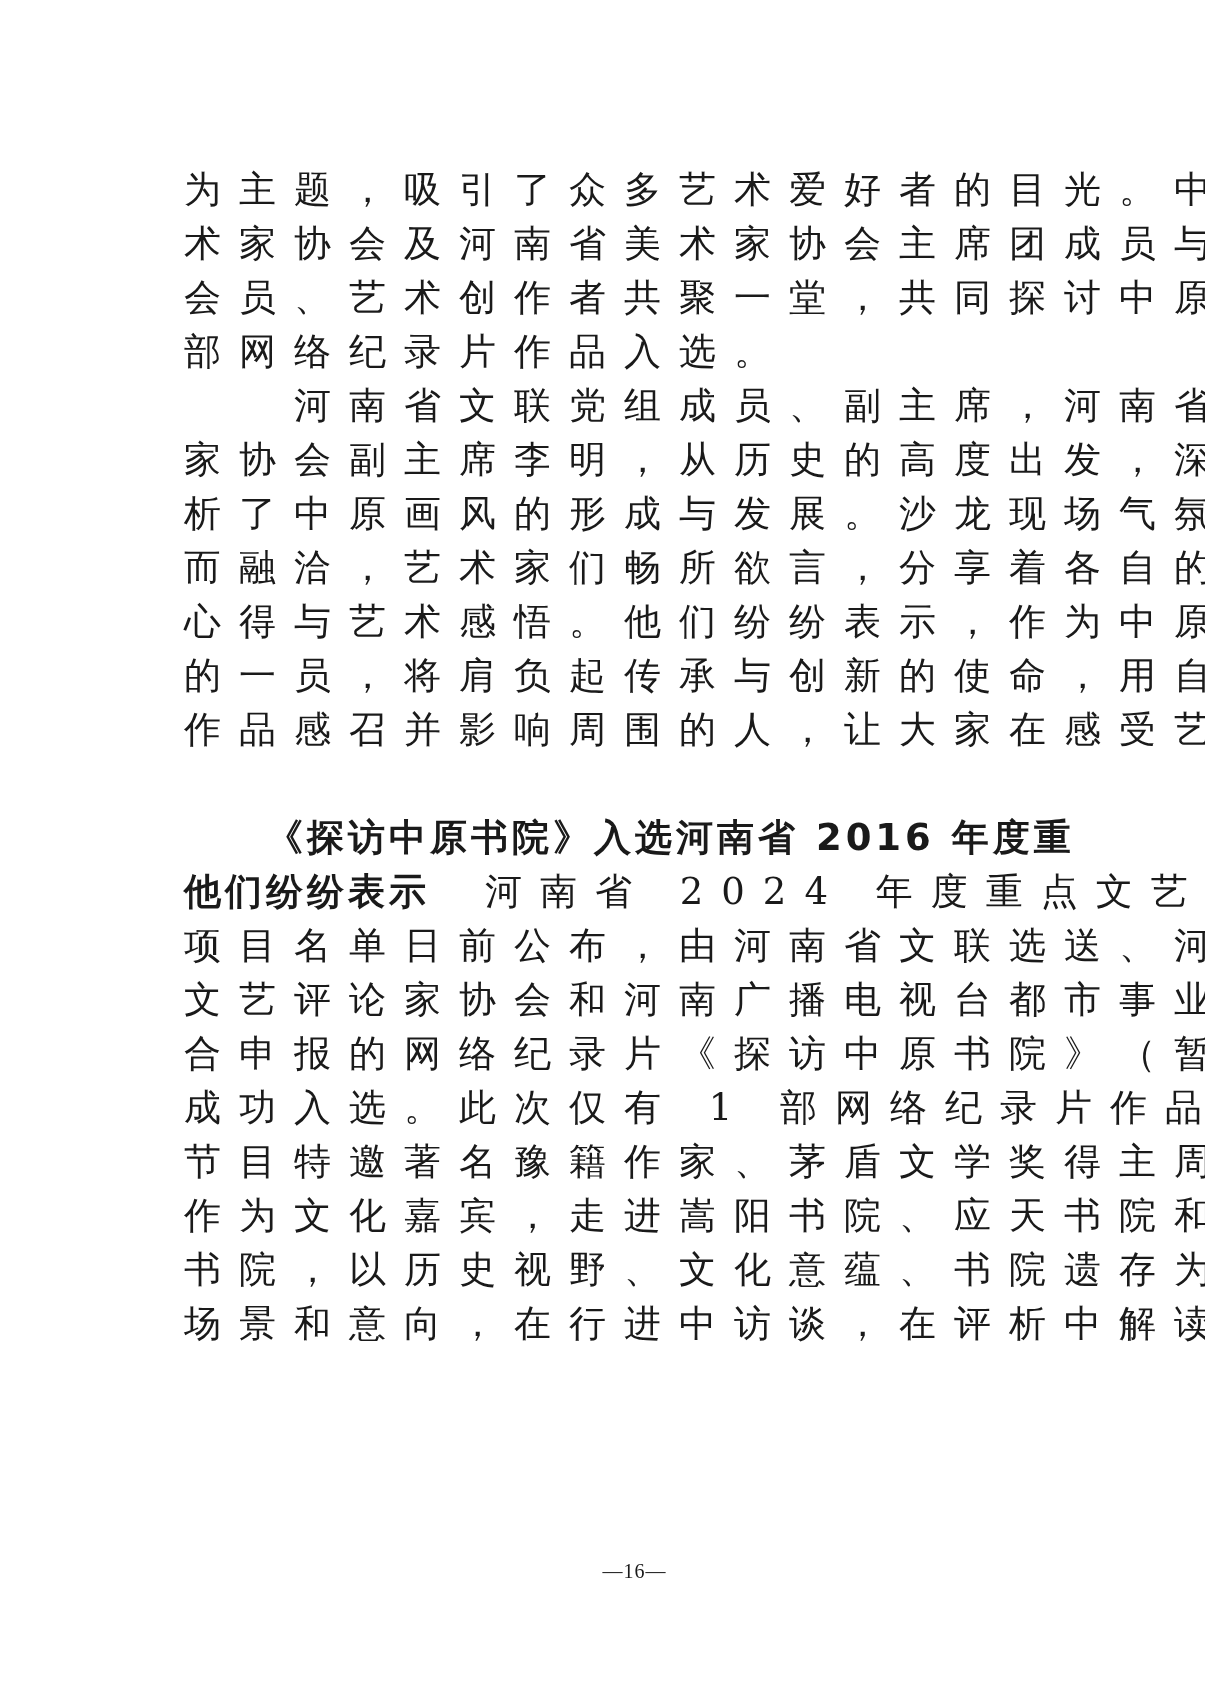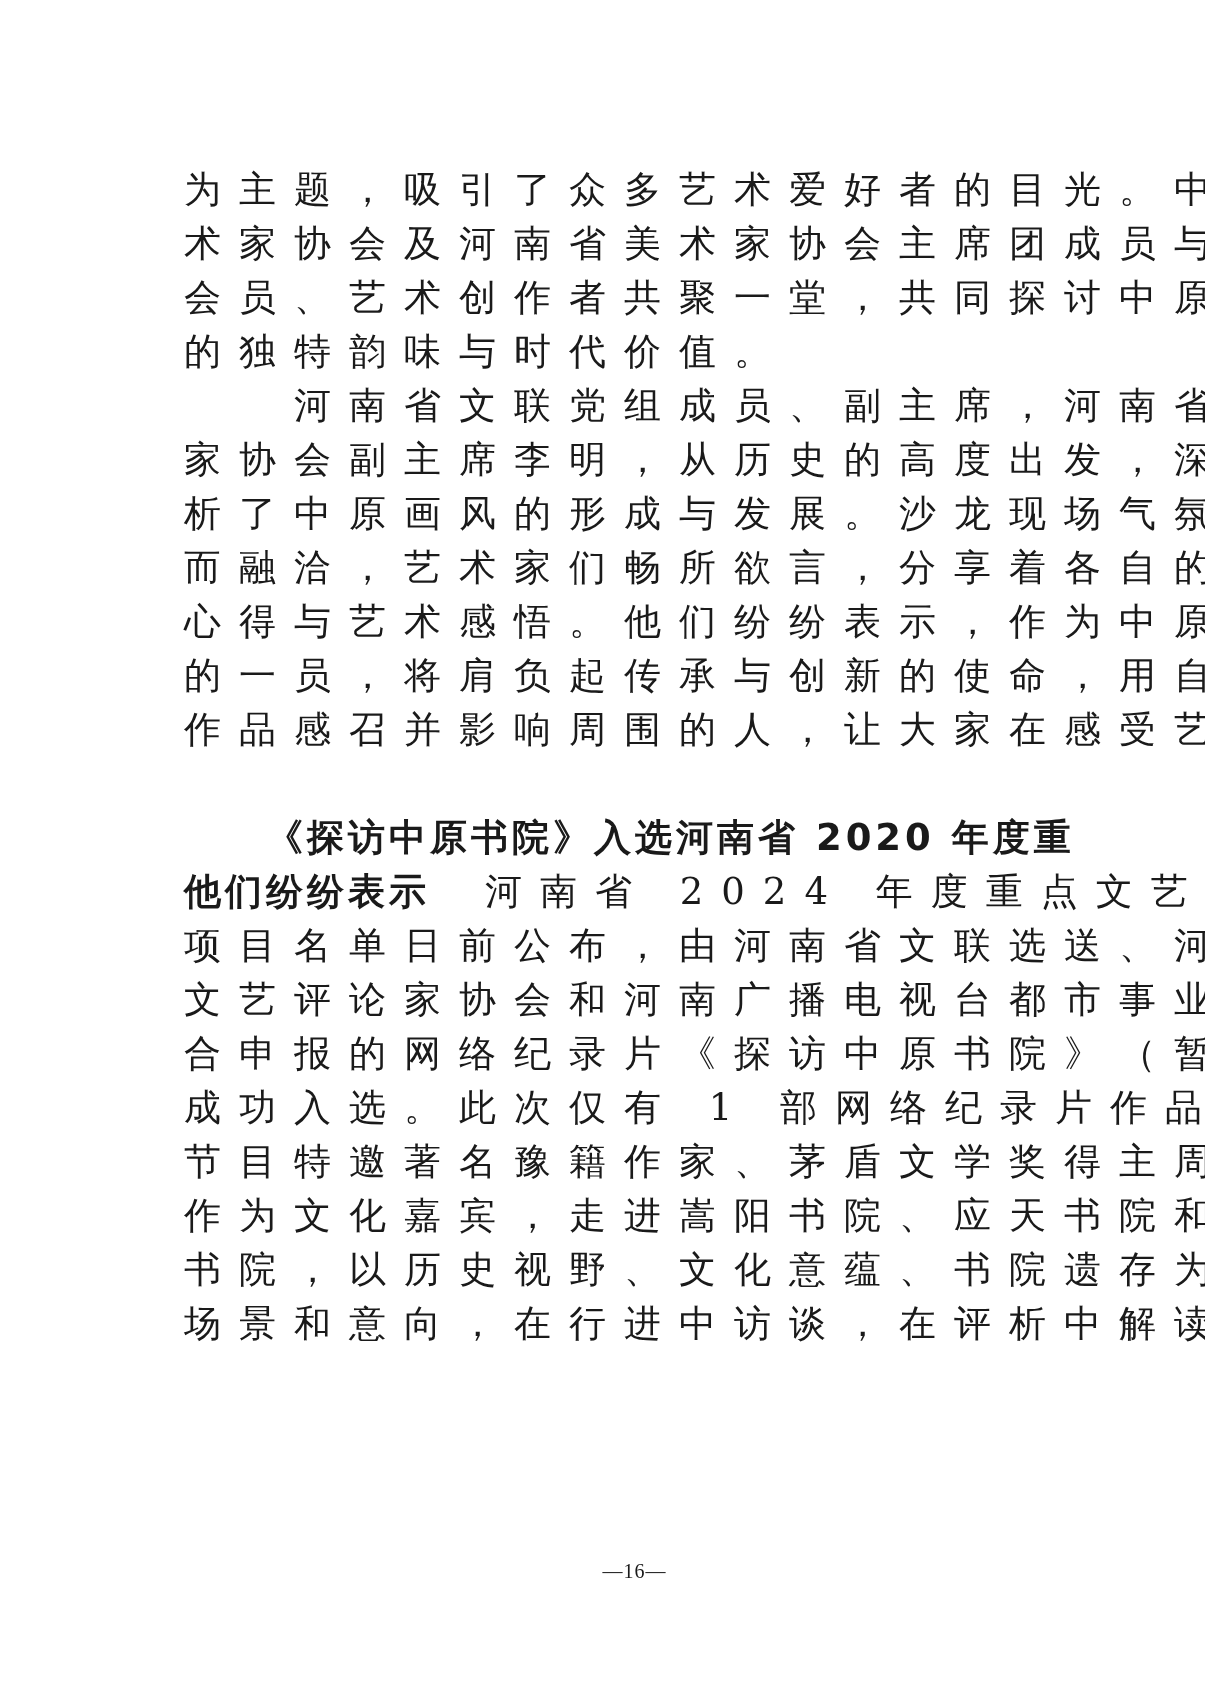--- a/index.html
+++ b/index.html
@@ -57,37 +57,37 @@
   </style>
 </head>
 <body>
 
 <div class="page">
 
   <div>
     <div class="line">为主题，吸引了众多艺术爱好者的目光。中国美</div>
     <div class="line">术家协会及河南省美术家协会主席团成员与评协</div>
     <div class="line">会员、艺术创作者共聚一堂，共同探讨中原画风</div>
-    <div class="line">的独特韵味与时代价值。</div>
+    <div class="line">部网络纪录片作品入选。</div>
   </div>
 
   <div>
     <div class="line">　　河南省文联党组成员、副主席，河南省美术</div>
     <div class="line">家协会副主席李明，从历史的高度出发，深入剖</div>
     <div class="line">析了中原画风的形成与发展。沙龙现场气氛热烈</div>
     <div class="line">而融洽，艺术家们畅所欲言，分享着各自的创作</div>
     <div class="line">心得与艺术感悟。他们纷纷表示，作为中原画风</div>
     <div class="line">的一员，将肩负起传承与创新的使命，用自己的</div>
     <div class="line">作品感召并影响周围的人，让大家在感受艺术之</div>
   </div>
 
   <div class="blank"></div>
 
   <div>
-    <div class="line heading">　　《探访中原书院》入选河南省 2020 年度重</div>
+    <div class="line heading">　　《探访中原书院》入选河南省 2016 年度重</div>
     <div class="line">
       <span class="heading-inline">他们纷纷表示</span><span>　河南省 2024 年度重点文艺创作</span>
     </div>
     <div class="line">项目名单日前公布，由河南省文联选送、河南省</div>
     <div class="line">文艺评论家协会和河南广播电视台都市事业部联</div>
     <div class="line">合申报的网络纪录片《探访中原书院》（暂定名）</div>
     <div class="line">成功入选。此次仅有 1 部网络纪录片作品入选。</div>
     <div class="line">节目特邀著名豫籍作家、茅盾文学奖得主周大新</div>
     <div class="line">作为文化嘉宾，走进嵩阳书院、应天书院和花洲</div>
     <div class="line">书院，以历史视野、文化意蕴、书院遗存为创作</div>

